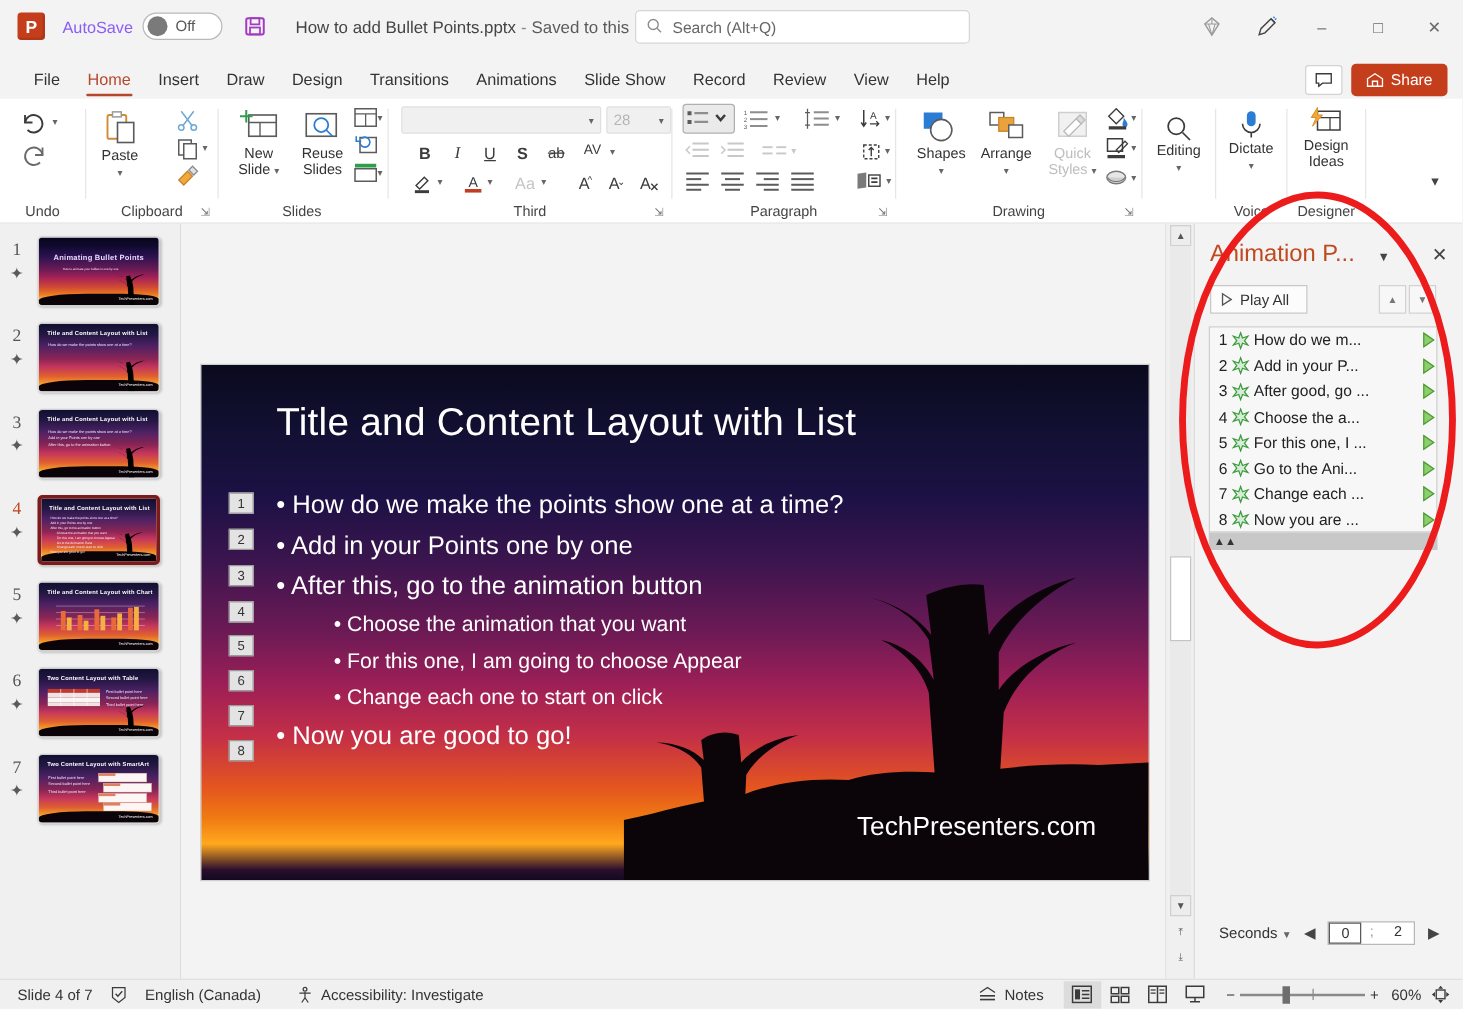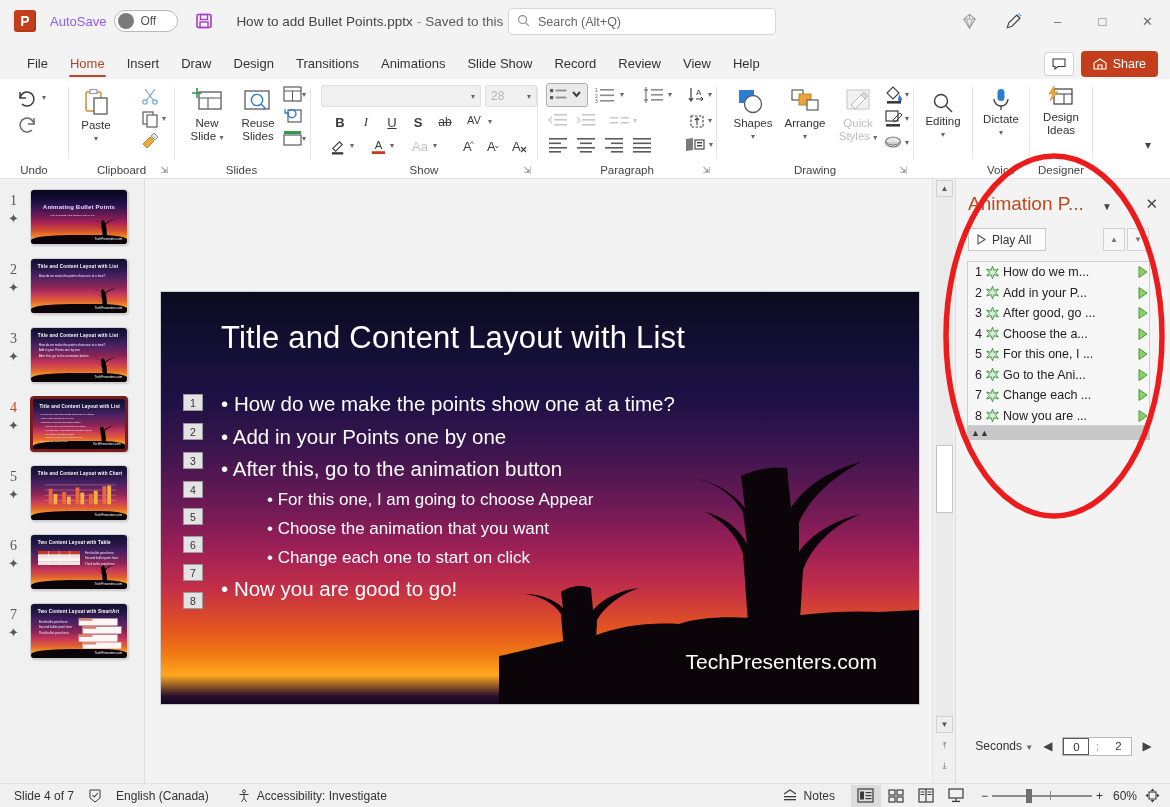--- a/index.html
+++ b/index.html
@@ -517,21 +517,21 @@
             <text x="6" y="14" font-size="13" fill="#3c3c3c" font-family="Liberation Sans, sans-serif">A</text>
             <text x="12.5" y="11" font-size="8" fill="#3c3c3c" font-family="Liberation Sans, sans-serif">⌄</text>
           </svg>
       </div>
       <div class="ftbtn" style="left:196px; top:56px; width:24px; height:22px;">
         <svg width="19" height="18" viewBox="0 0 19 18">
             <text x="2" y="14" font-size="13" fill="#3c3c3c" font-family="Liberation Sans, sans-serif">A</text>
             <path d="M11 10 l5 5 M16 10 l-5 5" stroke="#3c3c3c" stroke-width="1.1"></path>
           </svg>
       </div>
-      <div class="glabel">Show</div>
+      <div class="glabel">Third</div>
       <div class="dlg-launcher" style="right:6px;">⇲</div>
     </div>
     <div class="rdiv" style="left:537px;"></div>
 
     <div class="rgroup" style="left:538px; width:178px;">
       <div class="bullets-active" style="left:8px; top:4px; width:42px; height:24px;">
         <svg width="40" height="22" viewBox="0 0 40 22" style="display:block">
           <rect x="3" y="5" width="3.2" height="3.2" fill="#5b5b5b"></rect>
             <rect x="8.5" y="5.6" width="11" height="1.8" fill="#8d8d8d"></rect>
           <rect x="3" y="12" width="3.2" height="3.2" fill="#5b5b5b"></rect>
@@ -919,22 +919,22 @@
         <path d="M250 232 L244 150 C238 130 222 116 206 108 C224 112 240 124 248 140 L244 108 C234 90 214 78 196 74 C216 78 236 90 246 104 L242 72 C256 66 272 62 288 64 L292 104 C304 84 330 66 362 58 C336 72 312 92 300 118 L300 148 C312 130 336 116 362 110 C336 120 314 140 304 166 L300 232 Z" fill="#0b0409"></path>
         <path d="M66 260 L62 210 C54 198 40 192 26 190 C42 190 56 196 64 204 L62 188 C70 182 82 180 92 184 L94 206 C104 194 122 186 140 184 C122 190 106 202 98 216 L96 260 Z" fill="#0b0409"></path>
       </svg>
 
       <div class="slide-title">Title and Content Layout with List</div>
 
       <div class="bullets">
         <div class="b1">• <span>How do we make the points show one at a time?</span></div>
         <div class="b1">• <span>Add in your Points one by one</span></div>
         <div class="b1">• <span>After this, go to the animation button</span></div>
+        <div class="b2">• <span>Choose the animation that you want</span></div>
         <div class="b2">• <span>For this one, I am going to choose Appear</span></div>
-        <div class="b2">• <span>Choose the animation that you want</span></div>
         <div class="b2">• <span>Change each one to start on click</span></div>
         <div class="b1">• <span>Now you are good to go!</span></div>
       </div>
 
       <div class="anim-tag" style="top:102px;">1</div>
       <div class="anim-tag" style="top:131px;">2</div>
       <div class="anim-tag" style="top:160px;">3</div>
       <div class="anim-tag" style="top:189px;">4</div>
       <div class="anim-tag" style="top:216px;">5</div>
       <div class="anim-tag" style="top:244px;">6</div>

